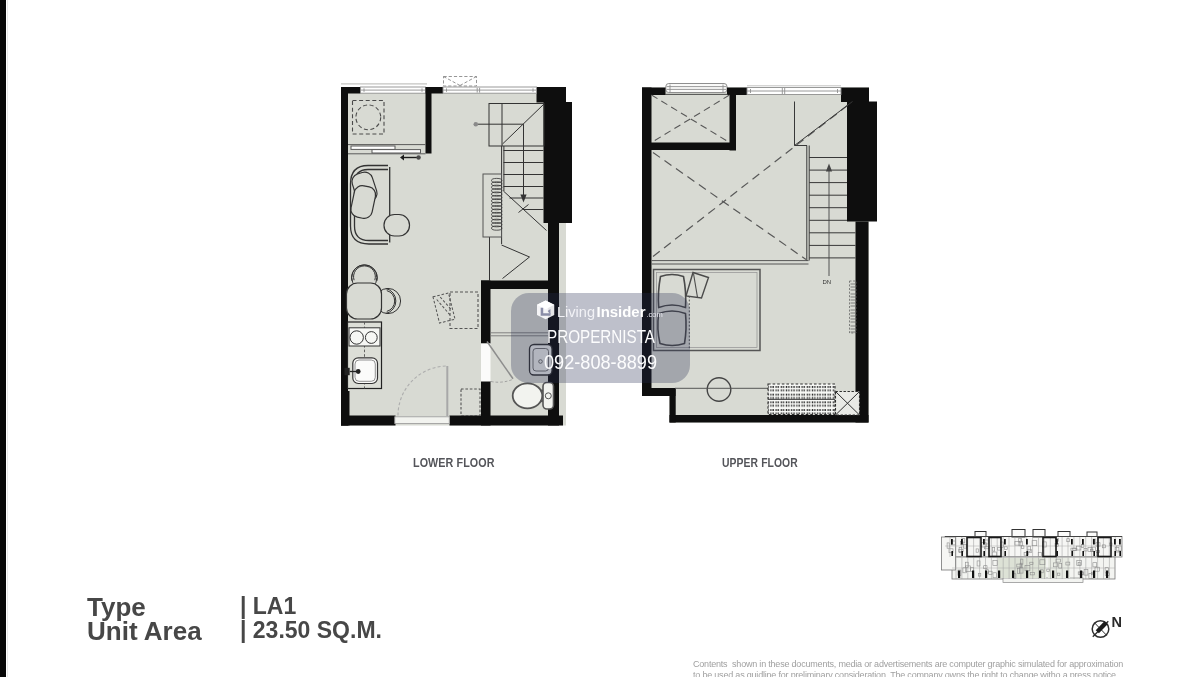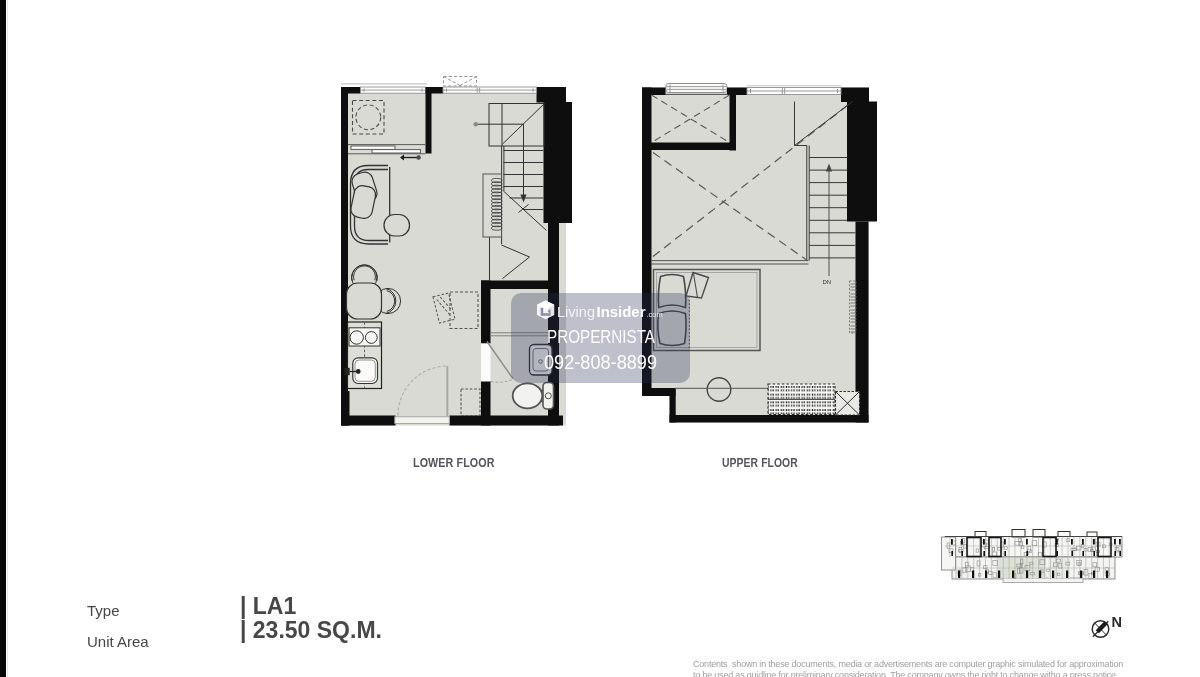--- a/index.html
+++ b/index.html
@@ -567,26 +567,26 @@
 <line x1="1097.3" y1="631.8" x2="1106" y2="622.7" stroke="#1b1b1b" stroke-width="4.4"></line>
 
 <text x="1111.5" y="626.5" font-family="Liberation Sans, sans-serif" font-size="14.5" font-weight="bold" fill="#2a2a2a">N</text>
 </g>
 </svg>
 
 <div class="abs" style="left:413px;top:456px;font-size:12.5px;font-weight:bold;letter-spacing:0.1px;color:#54555a;transform:scaleX(0.86);transform-origin:0 0;">LOWER FLOOR</div>
 
 <div class="abs" style="left:722px;top:456px;font-size:12.5px;font-weight:bold;letter-spacing:0.1px;color:#54555a;transform:scaleX(0.83);transform-origin:0 0;">UPPER FLOOR</div>
 
-<div class="abs" style="left:87px;top:595px;font-size:15px;font-weight:normal;color:#474747;line-height:31px;">Type<br>Unit Area</div>
+<div class="abs" style="left:87px;top:595px;font-size:26px;font-weight:bold;color:#474747;line-height:24px;">Type<br>Unit Area</div>
 <div class="abs" style="left:240px;top:595px;font-size:23px;font-weight:bold;color:#474747;line-height:23.5px;">| LA1<br>| 23.50 SQ.M.</div>
 
 <div class="abs" style="left:693px;top:658.5px;font-size:9px;color:#a0a0a0;line-height:11.2px;white-space:nowrap;letter-spacing:-0.2px;">Contents&nbsp; shown in these documents, media or advertisements are computer graphic simulated for approximation<br>to be used as guidline for preliminary consideration. The company owns the right to change witho a press notice.</div>
 
-<div class="abs" style="left:511px;top:293px;width:179px;height:90px;border-radius:10px;background:rgba(40,46,82,0.30);">
+<div class="abs" style="left:511px;top:293px;width:179px;height:90px;border-radius:18px;background:rgba(40,46,82,0.30);">
 <svg width="179" height="90" viewBox="0 0 179 90">
 
   <g transform="translate(26,7.5) scale(1.15)">
     <path d="M7.5 0 L15 3.8 L15 12.5 L7.5 16.3 L0 12.5 L0 3.8 Z" fill="#fdfdfe" fill-opacity="0.9"></path>
     <path d="M7.5 0 L15 3.8 L7.5 7.6 L0 3.8 Z" fill="#ffffff"></path>
     <path d="M4.3 6.2 L4.3 12.2 L11.7 12.2" stroke="#8b8ea8" stroke-width="2.2" fill="none"></path>
     <path d="M9.3 9.2 L11.7 7.4 L11.7 12.2" fill="#8b8ea8"></path>
   </g>
 
   <text x="46" y="23.9" font-size="15.5" fill="#f2f2f6" textLength="38" lengthAdjust="spacingAndGlyphs" font-weight="normal">Living</text>

